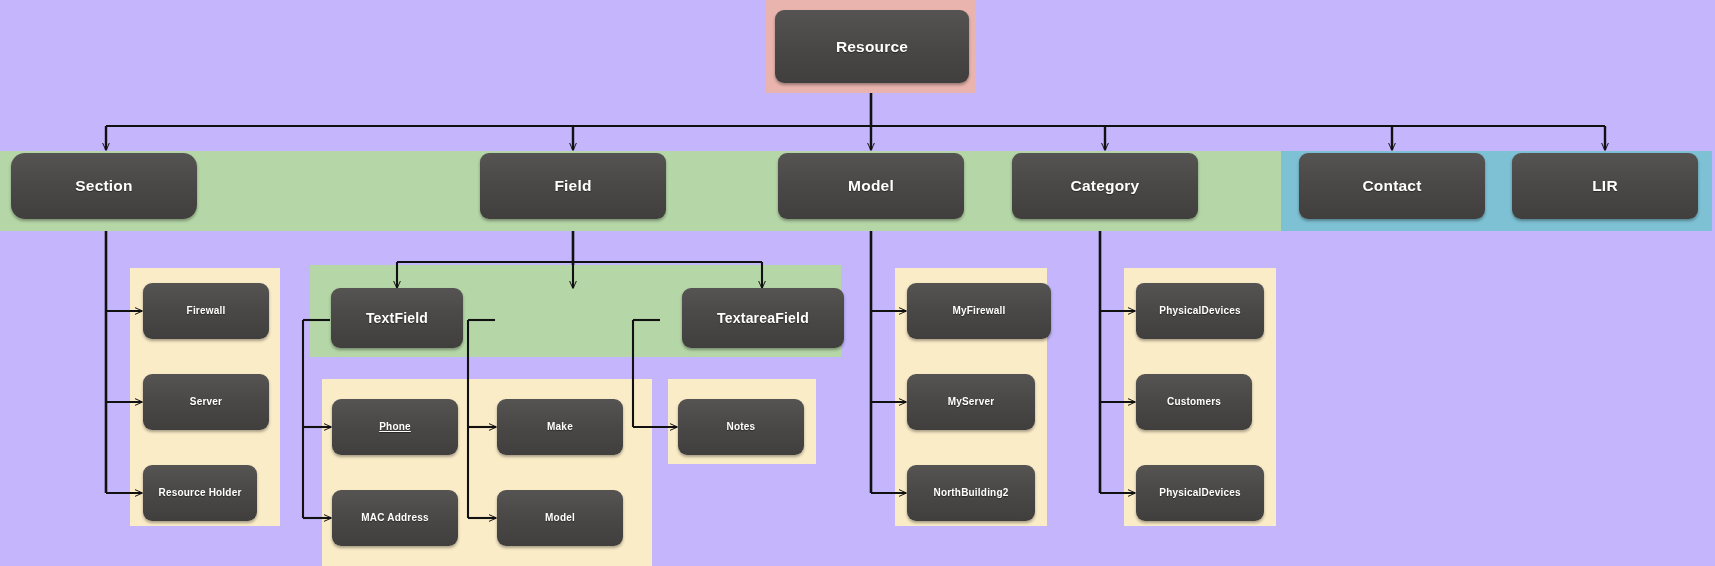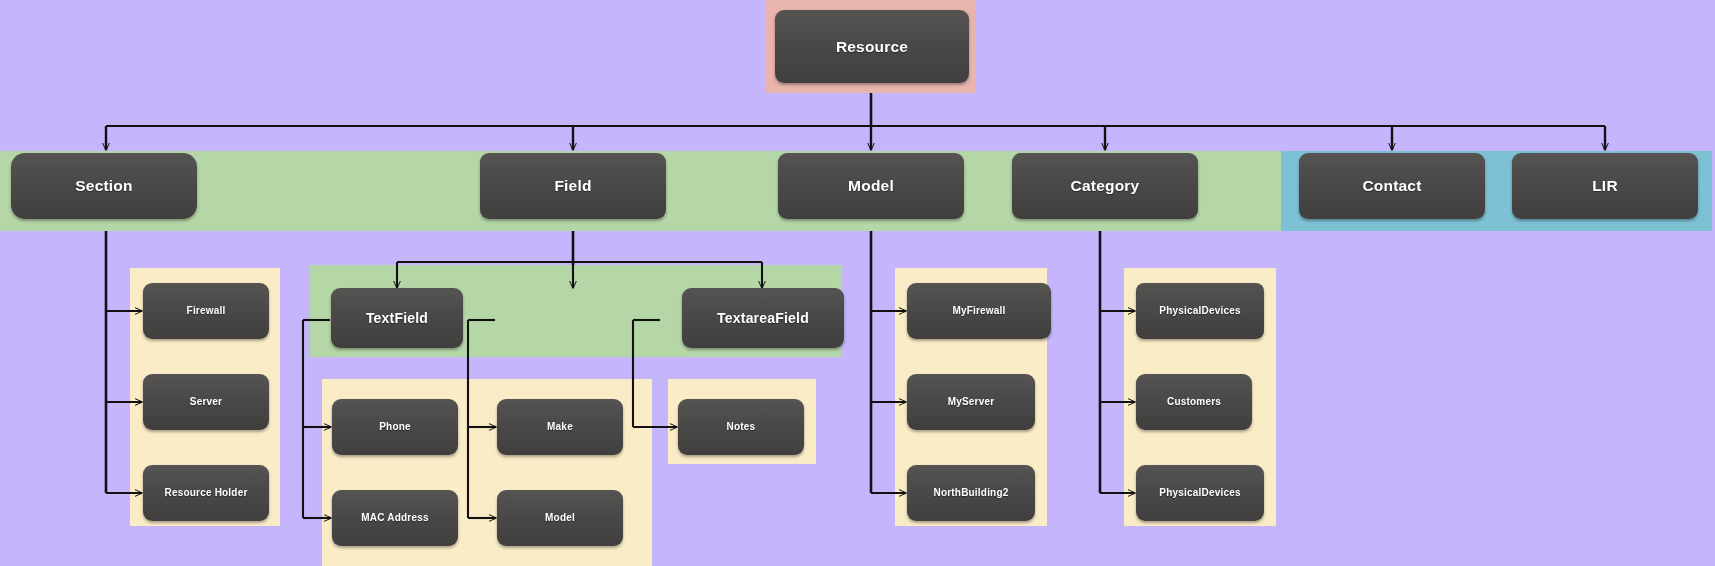--- a/index.html
+++ b/index.html
@@ -144,23 +144,23 @@
   <div class="node big" style="left:1012px; top:153px; width:186px; height:66px;">Category</div>
 
   <div class="node big" style="left:1299px; top:153px; width:186px; height:66px;">Contact</div>
   <div class="node big" style="left:1512px; top:153px; width:186px; height:66px;">LIR</div>
 
   <div class="node mid" style="left:331px; top:288px; width:132px; height:60px;">TextField</div>
   <div class="node mid" style="left:682px; top:288px; width:162px; height:60px;">TextareaField</div>
 
   <div class="node small" style="left:143px; top:283px; width:126px; height:56px;">Firewall</div>
   <div class="node small" style="left:143px; top:374px; width:126px; height:56px;">Server</div>
-  <div class="node small" style="left:143px; top:465px; width:126px; height:56px;">Resource Holder</div>
+  <div class="node small" style="left:143px; top:465px; width:114px; height:56px;">Resource Holder</div>
 
-  <div class="node small" style="left:332px; top:399px; width:126px; height:56px;">Phone</div>
+  <div class="node small" style="left:332px; top:399px; width:126px; height:56px;text-decoration:underline;">Phone</div>
   <div class="node small" style="left:332px; top:490px; width:126px; height:56px;">MAC Address</div>
 
   <div class="node small" style="left:497px; top:399px; width:126px; height:56px;">Make</div>
   <div class="node small" style="left:497px; top:490px; width:126px; height:56px;">Model</div>
 
   <div class="node small" style="left:678px; top:399px; width:126px; height:56px;">Notes</div>
 
   <div class="node small" style="left:907px; top:283px; width:144px; height:56px;">MyFirewall</div>
   <div class="node small" style="left:907px; top:374px; width:128px; height:56px;">MyServer</div>
   <div class="node small" style="left:907px; top:465px; width:128px; height:56px;">NorthBuilding2</div>

